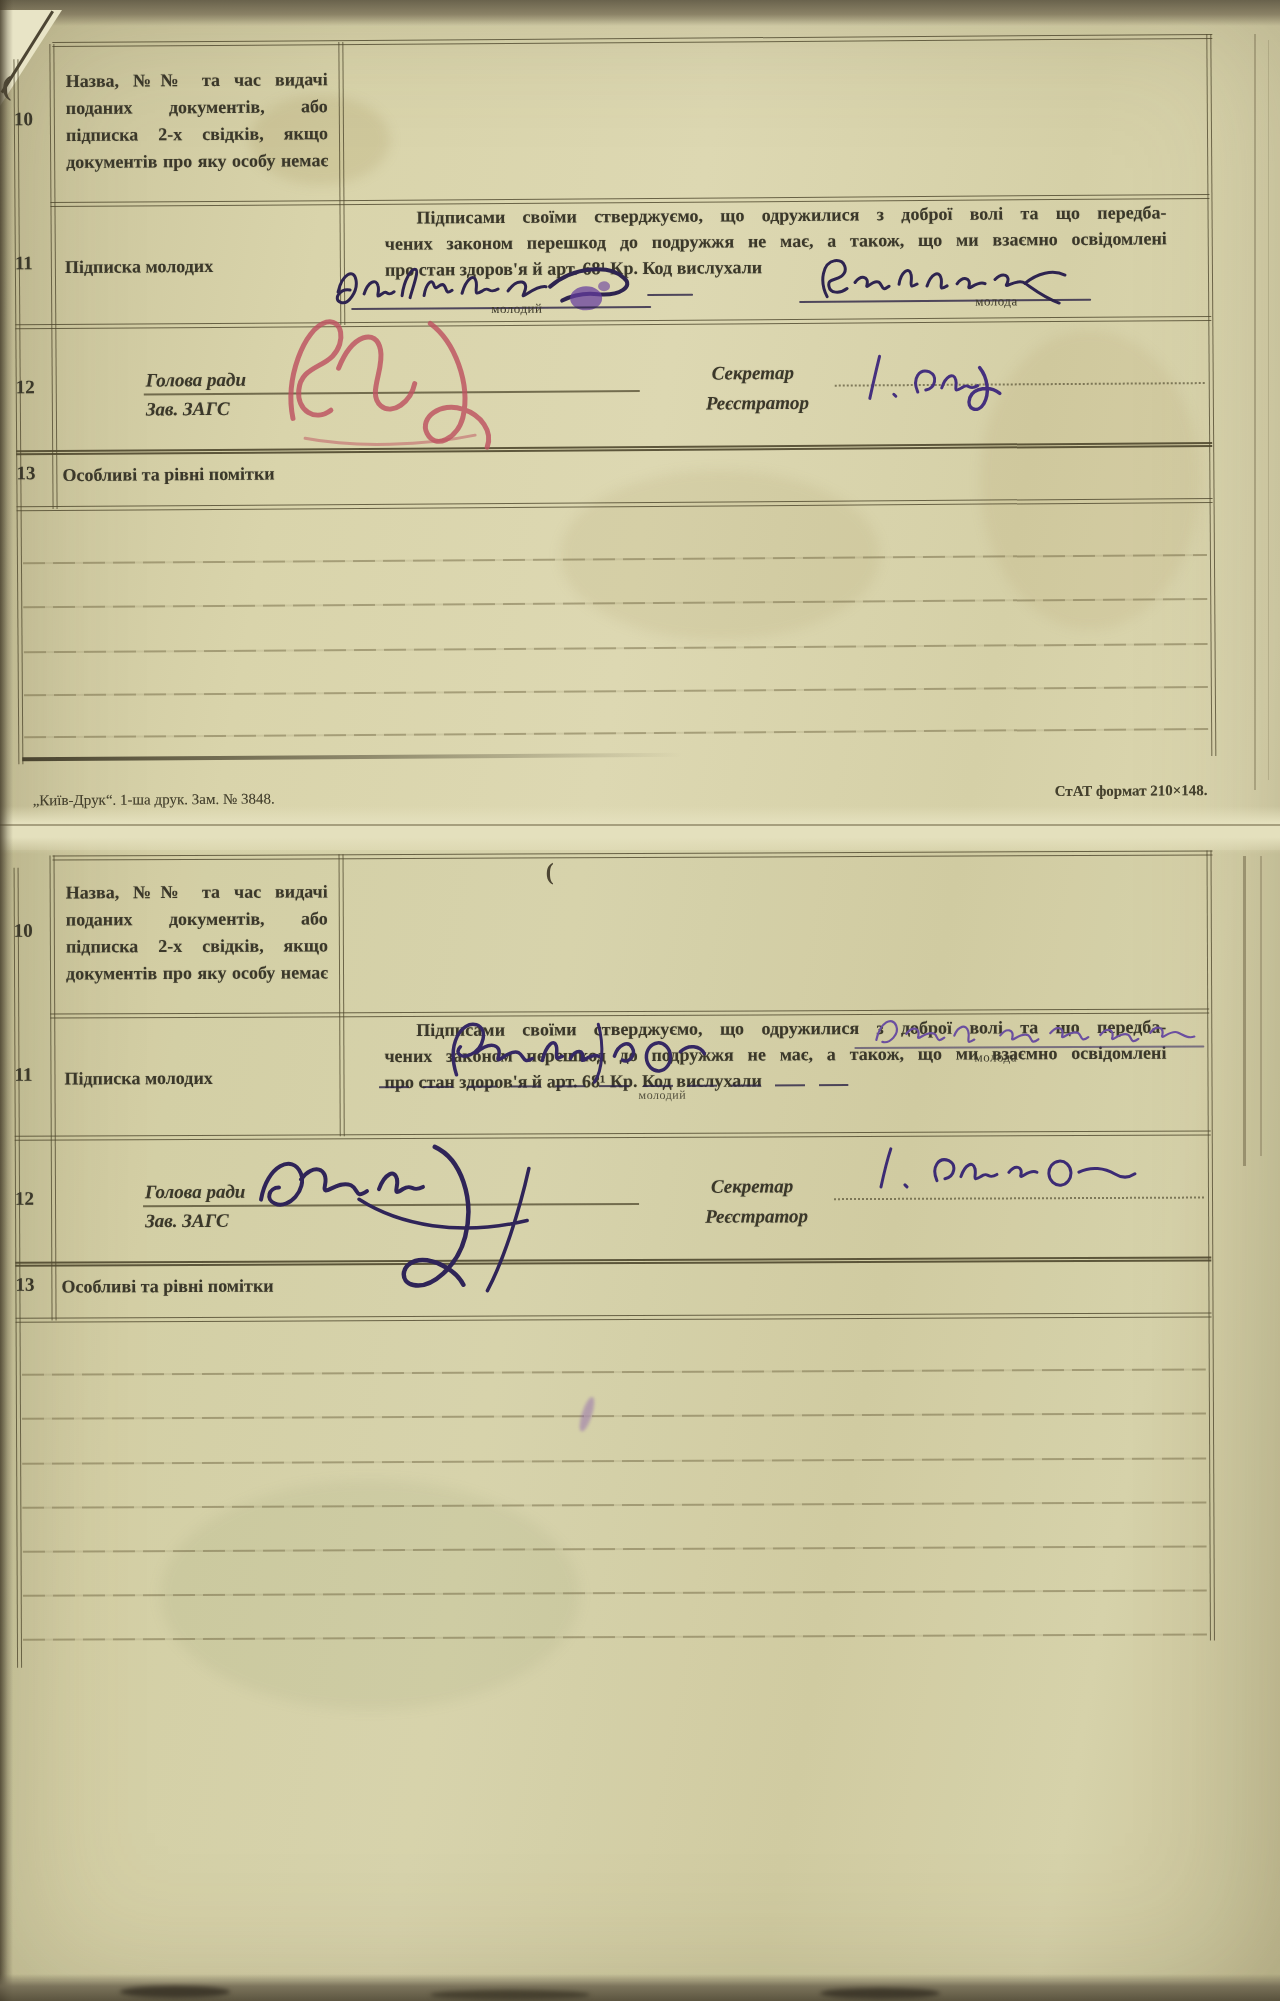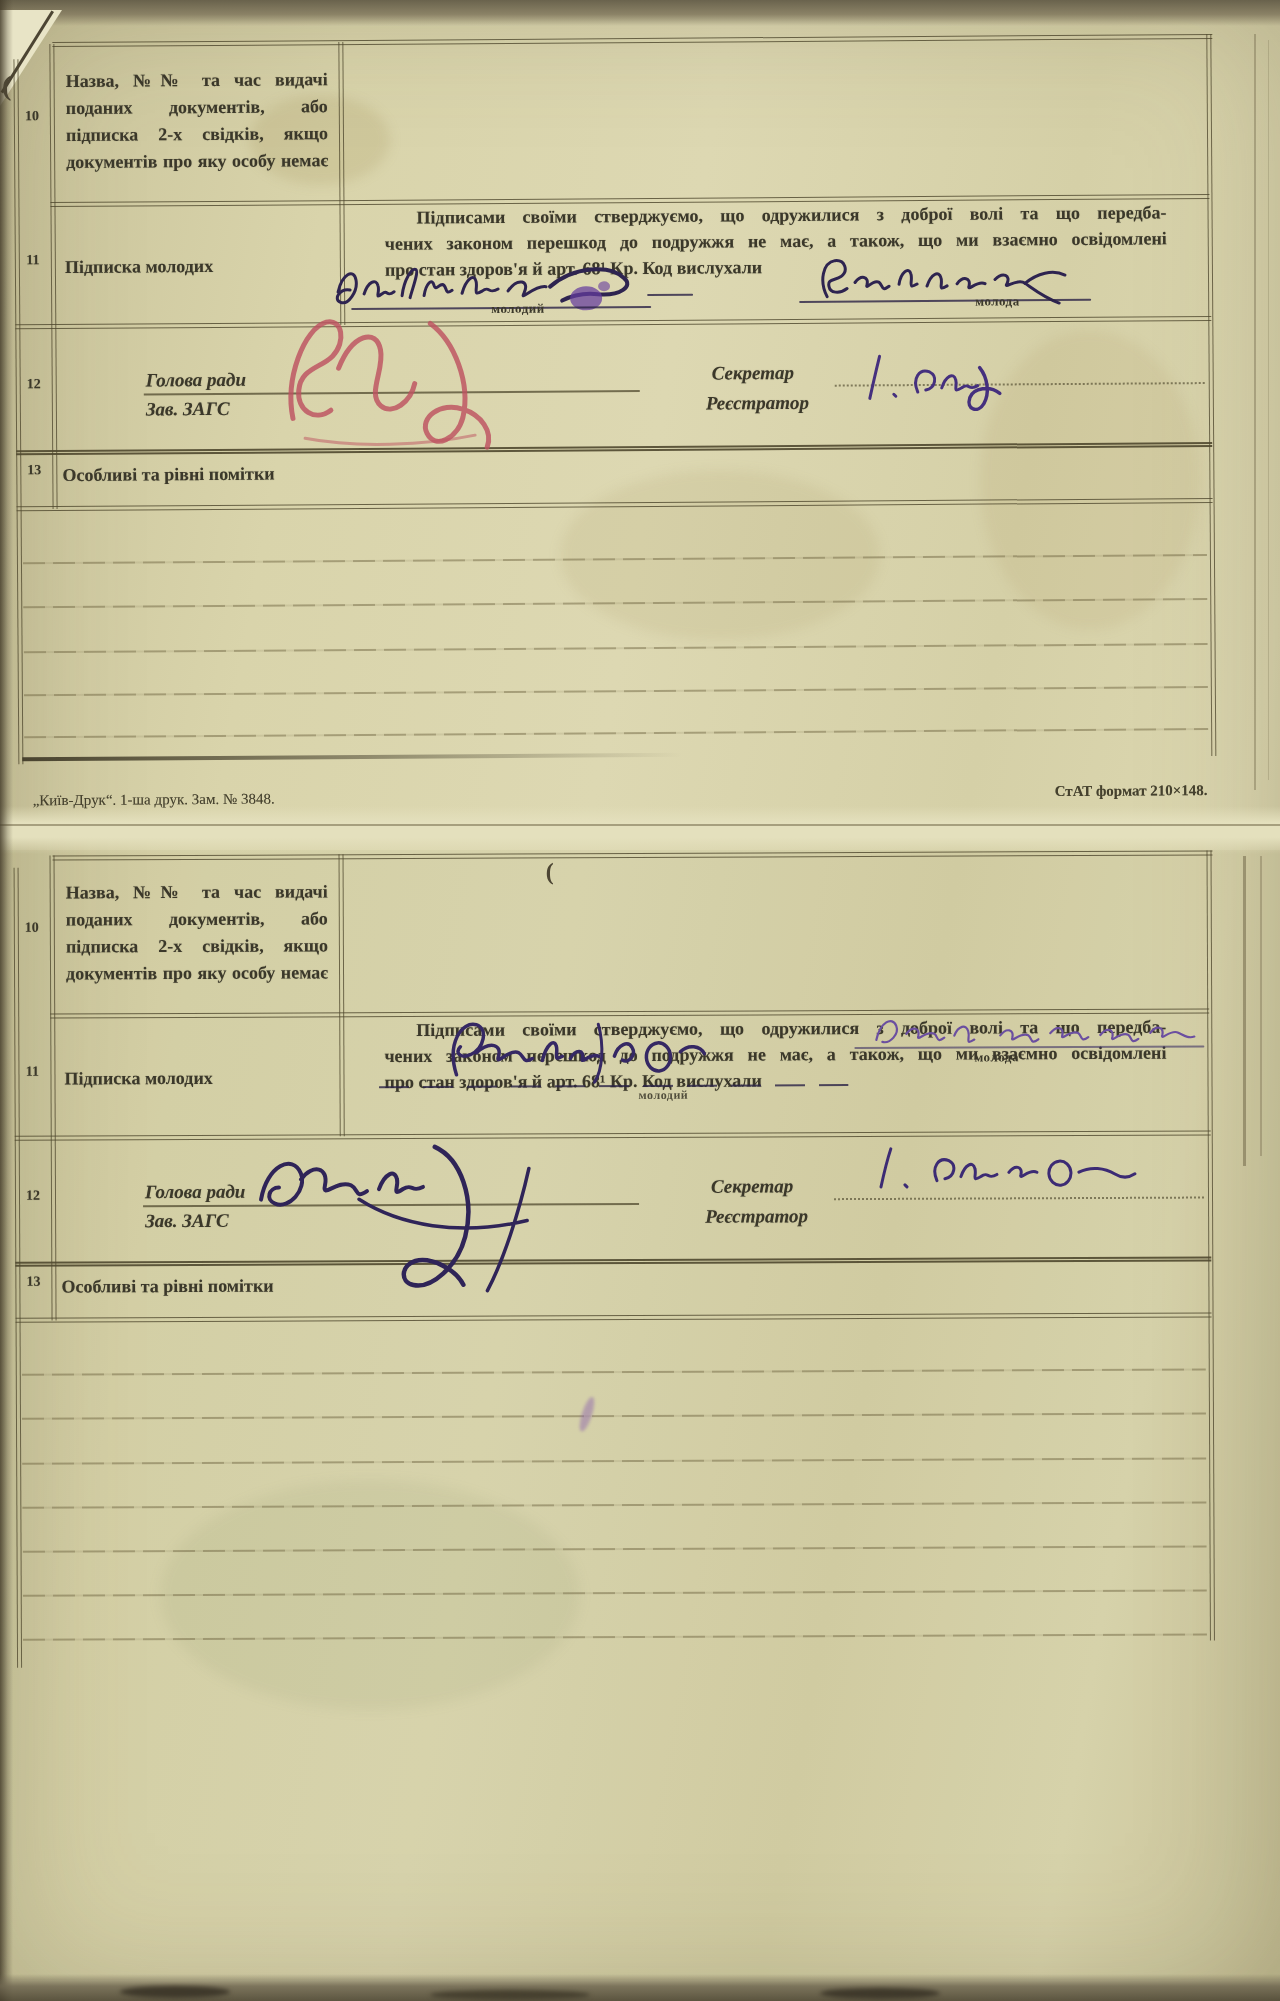--- a/index.html
+++ b/index.html
@@ -13,22 +13,22 @@
   .dblh.thick{border-top-width:2.4px;border-bottom-width:2px;opacity:.9;}
   .dblv{width:5px;box-sizing:border-box;border-left:1.4px solid var(--c-ink-border);border-right:1.4px solid var(--c-ink-border);opacity:.78;}
   .rule{height:2px;background:repeating-linear-gradient(90deg,rgba(116,106,70,.65) 0 22px,rgba(116,106,70,.18) 22px 30px);opacity:.8;}
   .fade{height:4px;background:linear-gradient(90deg,rgba(60,54,36,.9),rgba(60,54,36,.45) 55%,rgba(60,54,36,0));}
   
   .lbl{font-weight:700;font-size:18px;line-height:27px;color:var(--c-ink-print);text-shadow:0 0 1px rgba(59,56,42,.35);}
   .just{text-align:justify;text-align-last:justify;}
   .stline{font-weight:700;font-size:18px;white-space:nowrap;color:var(--c-ink-print);text-shadow:0 0 1px rgba(59,56,42,.35);}
   .stline.j{white-space:normal;text-align:justify;text-align-last:justify;}
   .it{font-style:italic;font-size:19px;line-height:22px;}
-  .num{font-weight:700;font-size:14px;width:36px;text-align:center;color:var(--c-ink-print);text-shadow:0 0 1px rgba(59,56,42,.35);}
-  .cap{font-weight:700;font-size:13px;letter-spacing:.5px;color:var(--c-ink-print);}
+  .num{font-weight:700;font-size:19px;width:36px;color:var(--c-ink-print);text-shadow:0 0 1px rgba(59,56,42,.35);}
+  .cap{font-weight:400;font-size:13px;letter-spacing:.5px;color:var(--c-ink-print);}
   .ftr{font-size:15px;color:#45412e;text-shadow:0 0 .5px rgba(69,65,46,.4);}
   .uline{height:1.5px;background:rgba(80,73,47,.75);}
   .dot{height:0;border-top:2px dotted rgba(80,73,47,.65);}
   .hw-line{height:2px;background:rgba(42,34,70,.8);border-radius:2px;}
   .hw-line.dash{background:repeating-linear-gradient(90deg,rgba(42,34,70,.8) 0 30px,transparent 30px 44px);}
   
   svg.sig{overflow:visible;}
   svg.sig path{fill:none;stroke-linecap:round;stroke-linejoin:round;}
   .hw-dark{stroke:var(--c-ink-hand-dark);}
   .hw-purple{stroke:var(--c-ink-hand-purple);}

